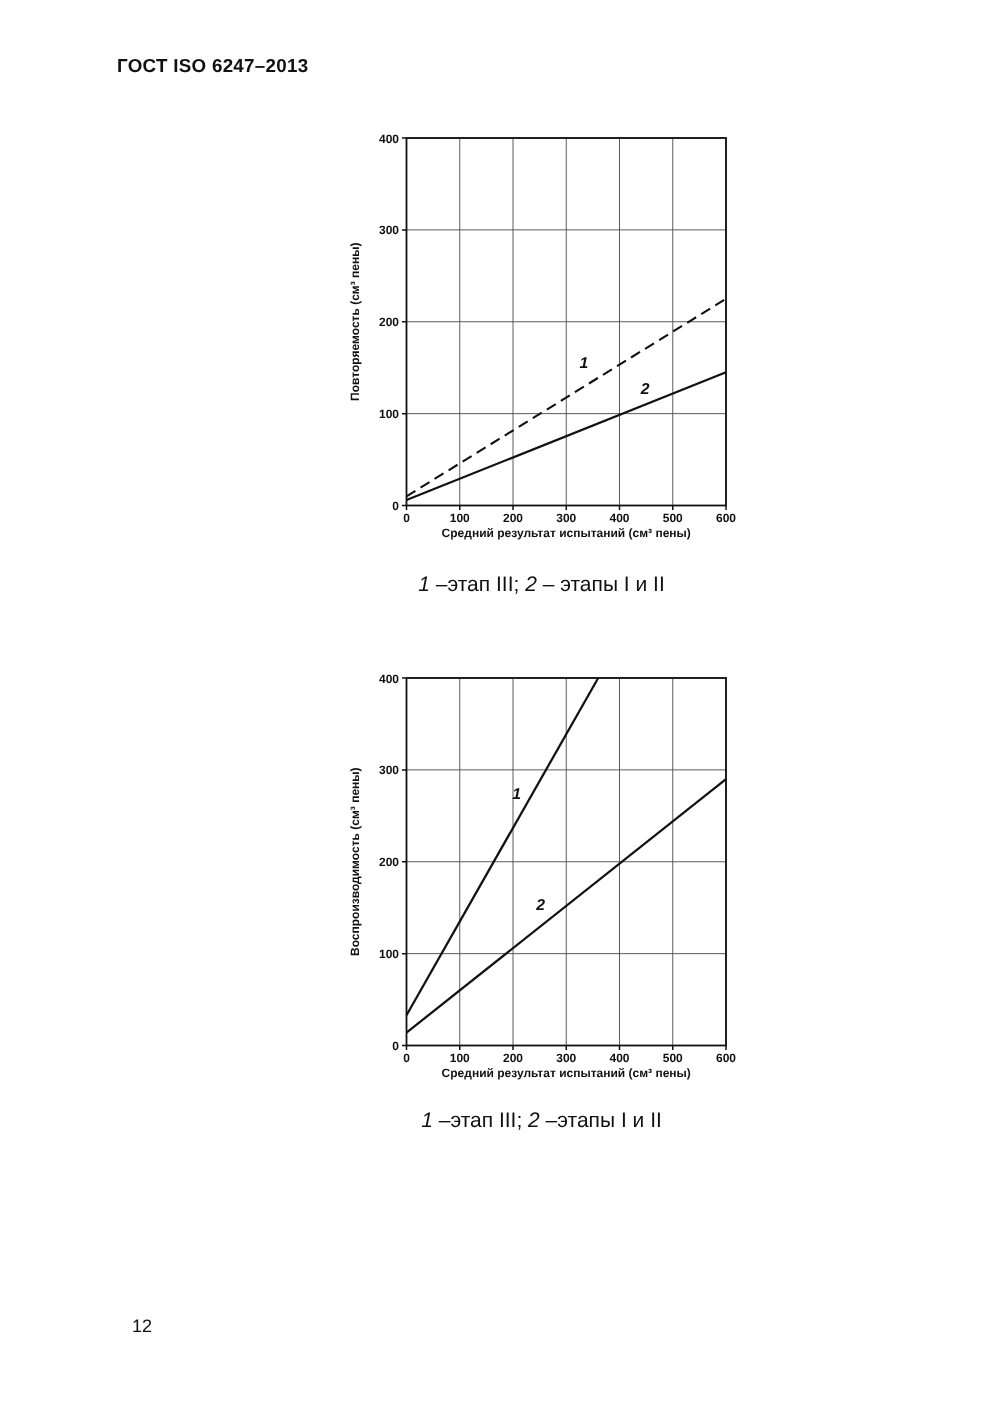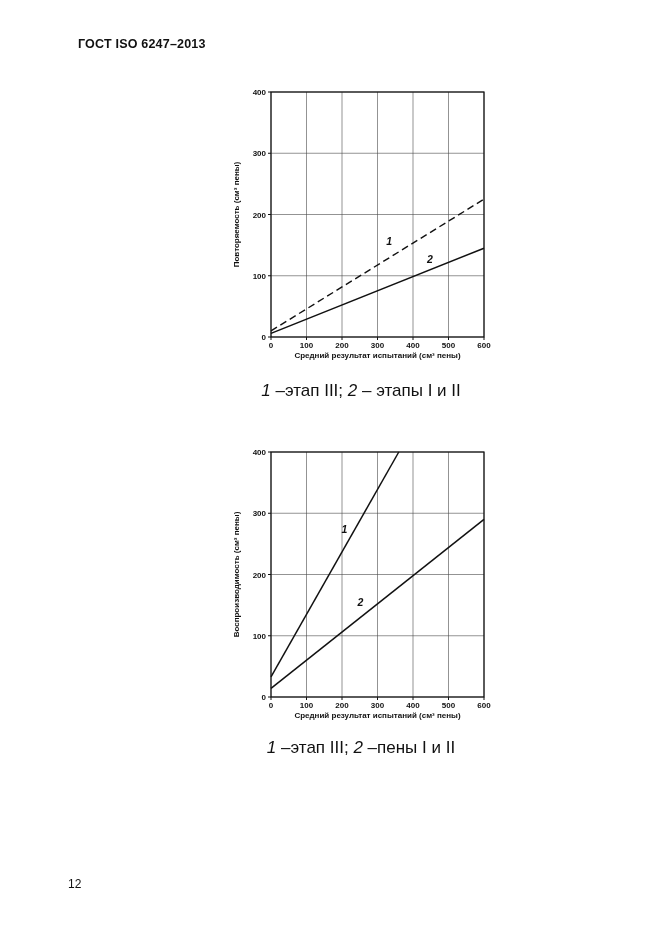--- a/index.html
+++ b/index.html
@@ -9,24 +9,24 @@
     position:relative; width:661px; height:935px; background:#ffffff; overflow:hidden;
   }
   .doc-header {
     position:absolute; left:78px; top:37px;
     font-size:12.5px; font-weight:bold; letter-spacing:0.2px; color:#111;
   }
   .chart { position:absolute; }
   .note, .caption {
     position:absolute; left:231px; width:260px; text-align:center; color:#111;
   }
-  .note { font-size:17px; }
+  .note { font-size:14px; }
   .note .it { font-style:italic; }
   .caption { font-size:12px; }
-  .page-number { position:absolute; left:68px; top:877px; font-size:12px; color:#111; }
+  .page-number { position:absolute; left:88px; top:877px; font-size:12px; color:#111; }
 
   
   .grid       { stroke:#4a4a4a; stroke-width:0.6; }
   .tick       { stroke:#111;    stroke-width:1; }
   .plotborder { fill:none; stroke:#111; stroke-width:1.2; }
   .series     { fill:none; stroke:#111; stroke-width:1.5; }
   .series.dashed { stroke-dasharray:7 4; stroke-width:1.4; }
   .ticklabel  { font:bold 8px "Liberation Sans", sans-serif; fill:#111; text-anchor:middle; }
   .yticklabel { text-anchor:end; }
   .axislabel  { font:bold 8px "Liberation Sans", sans-serif; fill:#111; text-anchor:middle; }
@@ -127,18 +127,18 @@
       <text x="37" y="10" class="ticklabel yticklabel">400</text>
       <rect x="42" y="7" width="213" height="245" class="plotborder"></rect>
       <polyline points="42,231.7875 169.8,7" class="series solid"></polyline>
       <text x="115.485" y="87.85" class="serieslabel">1</text>
       <polyline points="42,243.425 255,74.375" class="series solid"></polyline>
       <text x="131.45999999999998" y="161.35" class="serieslabel">2</text>
       <text x="148.5" y="273" class="axislabel">Средний результат испытаний (см³ пены)</text>
       <text x="10" y="129.5" class="axislabel" transform="rotate(-90 10 129.5)">Воспроизводимость (см³ пены)</text>
     </svg>
 
-  <div class="note" style="top:738px"><span class="it">1</span><span> –этап III; </span><span class="it">2</span><span> –пены I и II</span></div>
+  <div class="note" style="top:738px"><span class="it">1</span><span> –этап III; </span><span class="it">2</span><span> –этапы I и II</span></div>
 
 
   <div class="page-number">12</div>
 
 </div>
 
 </body></html>

